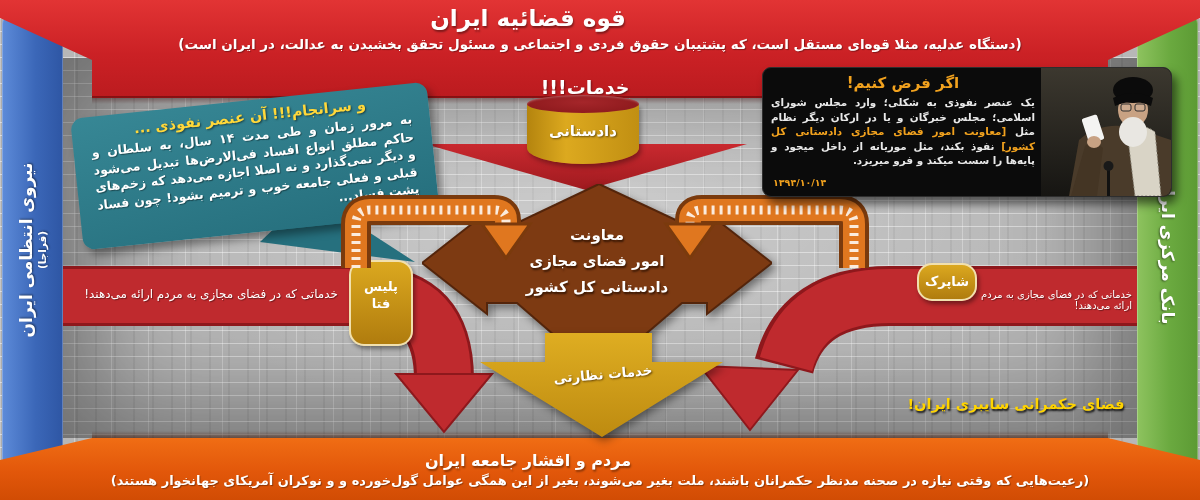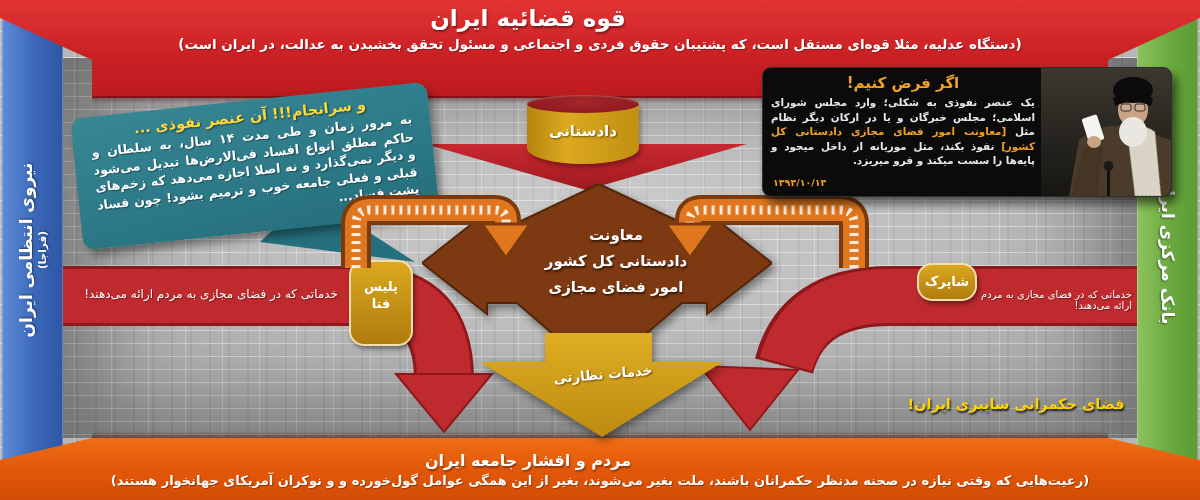--- a/index.html
+++ b/index.html
@@ -51,21 +51,21 @@
   
   .capsule{z-index:5;border-radius:15px;background:linear-gradient(180deg,#dba81f,#b07c0e);
     border:2px solid #f1e0ad;box-shadow:2px 3px 4px rgba(0,0,0,.4);color:#fff;font-weight:bold;text-align:center;}
   .capsule-fata{left:349px;top:260px;width:64px;height:86px;font-size:13px;padding-top:16px;line-height:17px;}
   .capsule-shaparak{left:917px;top:263px;width:60px;height:38px;font-size:13px;line-height:34px;}
   .pipe-text{z-index:5;color:#fff;font-weight:normal;text-shadow:1px 1px 1px rgba(0,0,0,.4);}
   .pipe-text-left{left:80px;top:287px;width:258px;font-size:12px;}
   .pipe-text-right{left:980px;top:289px;width:152px;font-size:10px;}
   
   .cross-wrap{left:422px;top:184px;width:350px;height:190px;z-index:6;filter:drop-shadow(3px 4px 4px rgba(0,0,0,.45));}
-  .cross-text{left:481px;top:222px;width:270px;z-index:7;text-align:center;color:#fff;font-weight:bold;font-size:15px;line-height:26px;text-shadow:1px 2px 2px rgba(40,15,0,.8);}
+  .cross-text{left:462px;top:222px;width:270px;z-index:7;text-align:center;color:#fff;font-weight:bold;font-size:15px;line-height:26px;text-shadow:1px 2px 2px rgba(40,15,0,.8);}
   
   .gold-wrap{left:478px;top:331px;width:247px;height:108px;z-index:6;filter:drop-shadow(2px 4px 4px rgba(0,0,0,.45));}
   .gold-arrow{width:247px;height:108px;background:linear-gradient(180deg,#dfae22,#bd8a10);
     clip-path:polygon(67px 2px,174px 2px,174px 31px,245px 31px,124px 106px,2px 31px,67px 31px);}
   .gold-label{left:498px;top:366px;width:210px;z-index:7;text-align:center;color:#fff;font-weight:bold;font-size:13.5px;transform:rotate(-5deg);text-shadow:1px 1px 2px rgba(80,50,0,.8);}
   .caption{left:905px;top:396px;width:222px;z-index:5;text-align:center;color:#ffd400;font-weight:bold;font-size:14.5px;text-shadow:1px 2px 2px rgba(0,0,0,.85);}
   
   .bubble{left:76px;top:100px;width:358px;height:132px;z-index:9;transform:rotate(-6deg);
     background:linear-gradient(170deg,#378795,#256e7c);border-radius:12px;box-shadow:4px 6px 9px rgba(0,0,0,.4);
     padding:8px 18px;color:#fff;}
@@ -101,20 +101,21 @@
   <div class="abs bsub" style="top:473px;font-size:13px;" dir="rtl">(رعیت‌هایی که وقتی نیازه در صحنه مدنظر حکمرانان باشند، ملت بغیر می‌شوند، بغیر از این همگی عوامل گول‌خورده و و نوکران آمریکای جهانخوار هستند)</div>
 
   <div class="abs vtext vtext-left" dir="rtl">
     <span class="t">نیروی انتظامی ایران</span>
     <span class="s">(فراجا)</span>
   </div>
   <div class="abs vtext vtext-right" dir="rtl">
     <span class="t">بانک مرکزی ایران</span>
   </div>
 
+  <div class="abs services-label" dir="rtl">خدمات!!!</div>
   <div class="abs red-triangle"></div>
   <div class="abs cylinder">
     <span dir="rtl">دادستانی</span>
   </div>
 
   <svg class="abs layer pipes" viewBox="0 0 1200 500">
     <path d="M63 296 H368 Q444 296 444 380" stroke="#8e181c" stroke-width="60" fill="none"></path>
     <path d="M63 296 H368 Q444 296 444 378" stroke="#bf2a2e" stroke-width="54" fill="none"></path>
     <polygon points="396,374 492,374 444,432" fill="#bf2a2e" stroke="#8e181c" stroke-width="2"></polygon>
     <path d="M1137 296 H890 Q802 296 784 366" stroke="#8e181c" stroke-width="60" fill="none"></path>
@@ -129,22 +130,22 @@
   </div>
   <div class="abs capsule capsule-shaparak" dir="rtl">شاپرک</div>
 
   <div class="abs cross-wrap">
     <svg width="350" height="190" viewBox="0 0 350 190">
       <polygon points="177,0 260,39 285,39 285,28 350,79 285,130 285,119 260,119 177,190 95,119 65,119 65,130 0,79 65,28 65,39 95,39" fill="#7d3a12" stroke="#54250b" stroke-width="2"></polygon>
     </svg>
   </div>
   <div class="abs cross-text" dir="rtl">
     <div>معاونت</div>
+    <div>امور فضای مجازی</div>
     <div>دادستانی کل کشور</div>
-    <div>امور فضای مجازی</div>
   </div>
 
   <div class="abs gold-wrap">
     <div class="gold-arrow"></div>
   </div>
   <div class="abs gold-label" dir="rtl">خدمات نظارتی</div>
 
   <div class="abs caption" dir="rtl">فضای حکمرانی سایبری ایران!</div>
 
   <svg class="abs layer tail" viewBox="0 0 1200 500">

